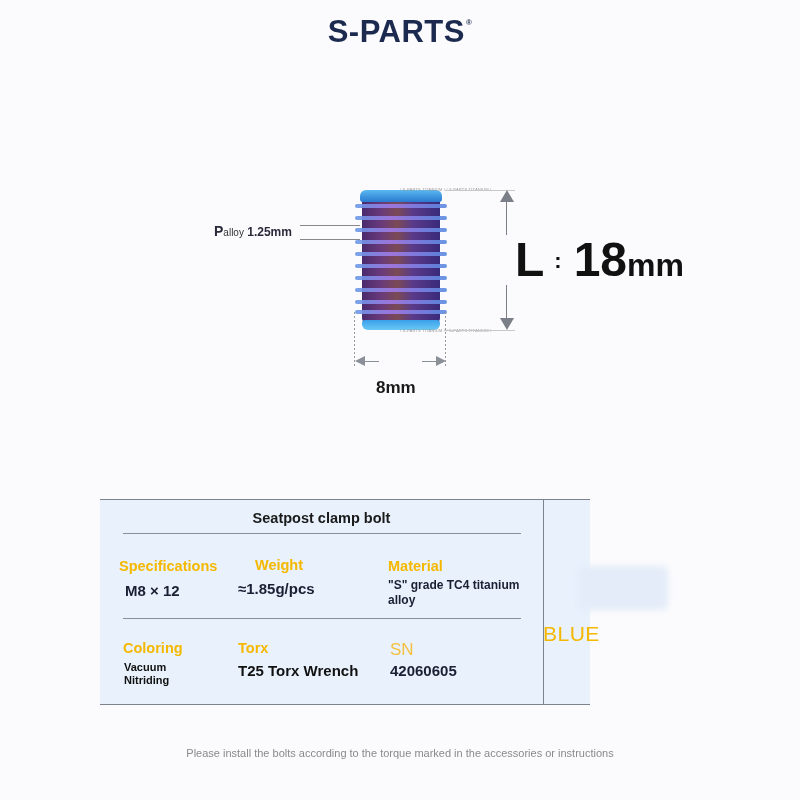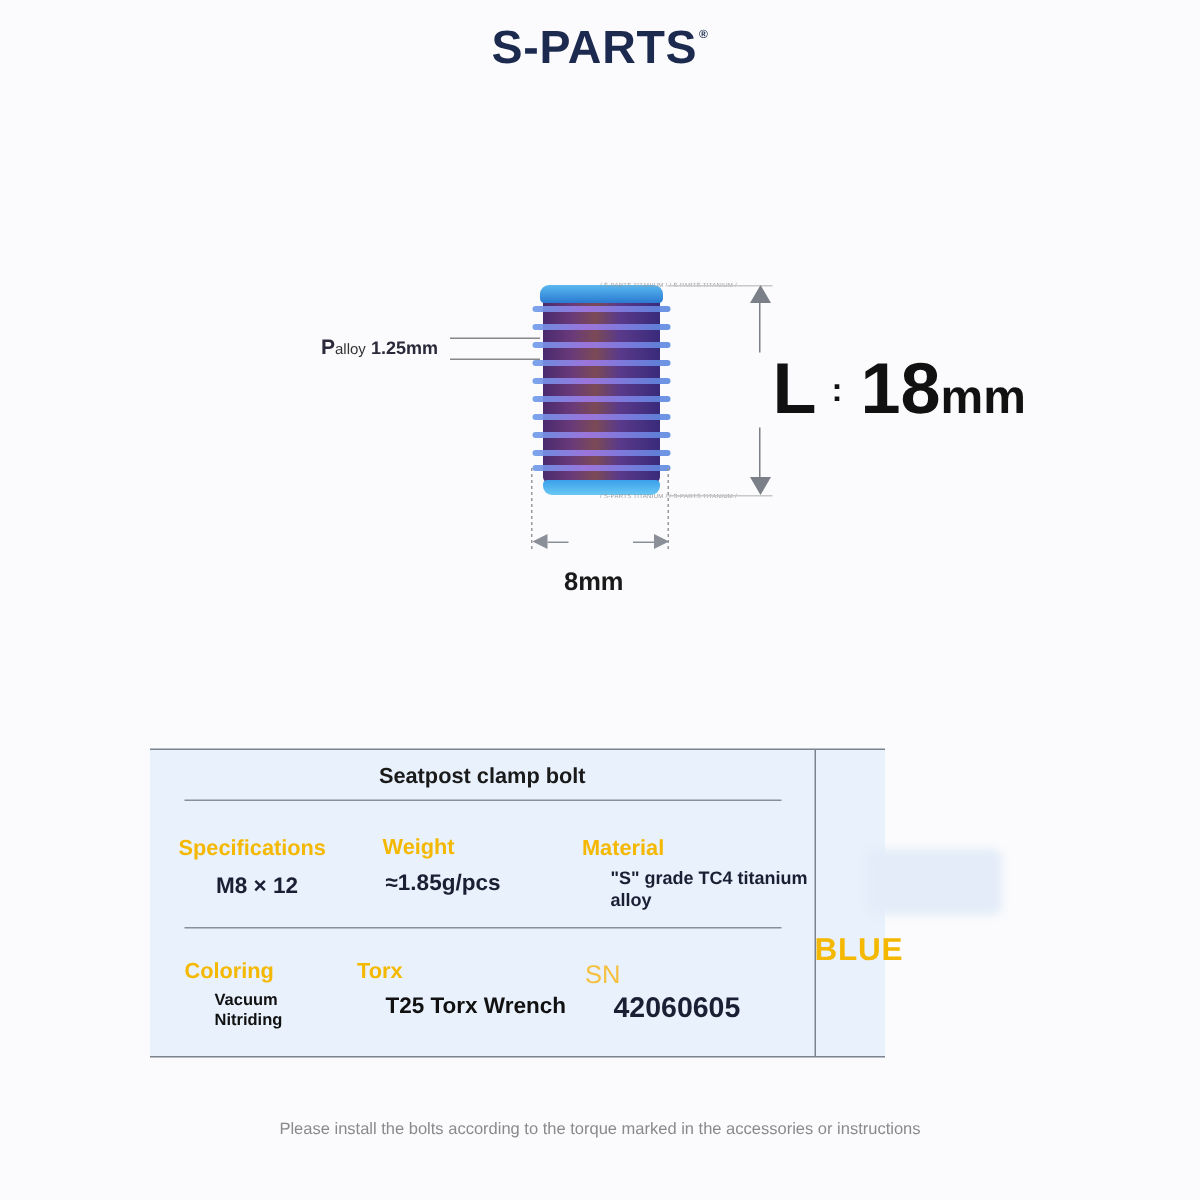--- a/index.html
+++ b/index.html
@@ -85,25 +85,25 @@
       position:absolute; left:100px; top:499px; width:490px; height:204px;
       background:#e8f1fc; border-top:1px solid #7d838c; border-bottom:1px solid #7d838c;
     }
     .table .divider-v { position:absolute; left:443px; top:0; bottom:0; width:1px; background:#7d838c; }
     .table .title {
       position:absolute; left:0; width:443px; top:10px; text-align:center;
       font-weight:700; font-size:14.5px; color:#1a1a1a;
     }
     .table .hr { position:absolute; left:23px; width:398px; height:1px; background:#8a9099; }
     .lbl { position:absolute; font-weight:700; font-size:14.5px; color:#f5b800; }
-    .val { position:absolute; font-weight:700; color:#1a1f33;margin-left:19px; }
+    .val { position:absolute; font-weight:700; color:#1a1f33; }
     .sn-lbl { position:absolute; font-size:17px; color:#f5c040; font-weight:400; }
     .blue-label {
       position:absolute; left:443px; right:0; top:122px; text-align:center;
-      font-weight:700; font-size:21px; color:#f5b800; letter-spacing:0.5px;
+      font-weight:400; font-size:21px; color:#f5b800; letter-spacing:0.5px;
     }
     .blue-swatch {
       position:absolute; left:478px; top:66px; width:90px; height:44px;
       background:#e3ecf8; border-radius:6px; filter:blur(3px);
     }
     .footer {
       position:absolute; top:747px; left:0; width:800px; text-align:center;
       font-size:11px; color:#8a8a8a;
     }
   </style>
@@ -172,20 +172,20 @@
   <div class="lbl" style="left:23px;top:140px">Coloring</div>
   <div class="val" style="left:24px;top:161px;font-size:11px;line-height:13px;color:#111">
     <div>Vacuum</div>
     <div>Nitriding</div>
   </div>
 
   <div class="lbl" style="left:138px;top:140px">Torx</div>
   <div class="val" style="left:138px;top:162px;font-size:15px;color:#111">T25 Torx Wrench</div>
 
   <div class="sn-lbl" style="left:290px;top:140px">SN</div>
-  <div class="val" style="left:290px;top:162px;font-size:19px">42060605</div>
+  <div class="val" style="left:290px;top:162px;font-size:15px">42060605</div>
 
   <div class="divider-v"></div>
   <div class="blue-swatch"></div>
   <div class="blue-label">BLUE</div>
 </div>
 
 <div class="footer">Please install the bolts according to the torque marked in the accessories or instructions</div>
 
 </body></html>

